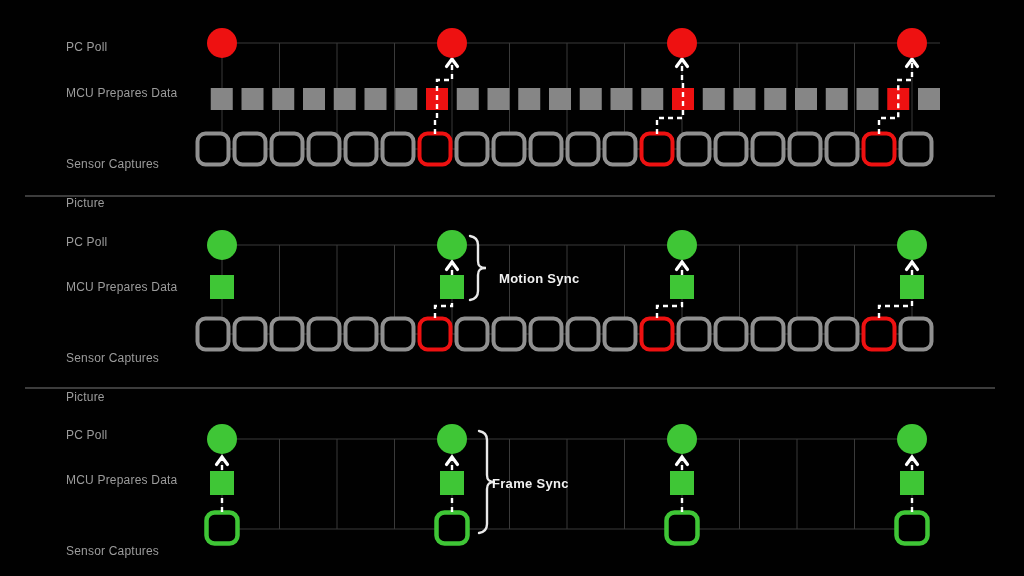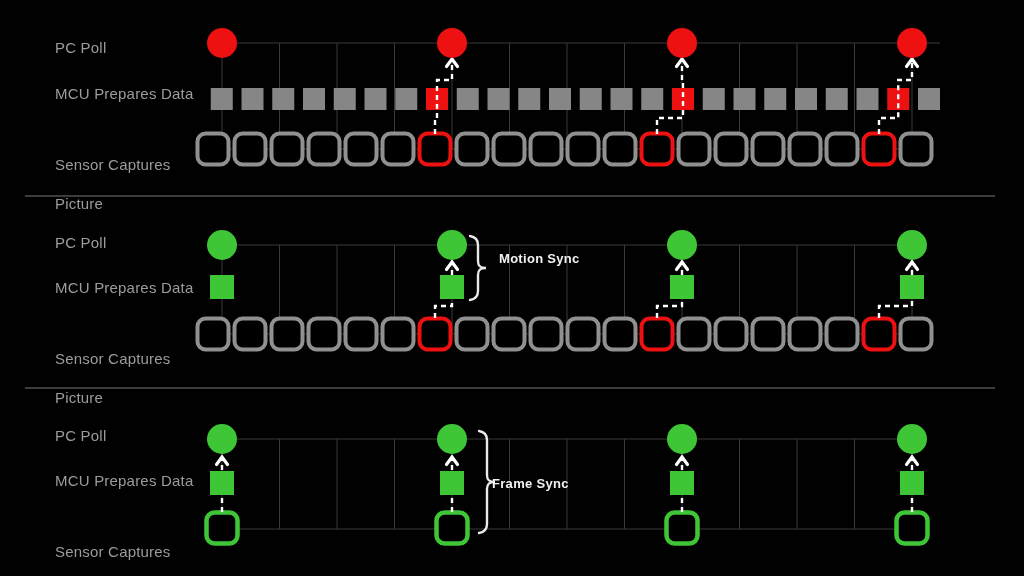--- a/index.html
+++ b/index.html
@@ -1,19 +1,19 @@
 <!DOCTYPE html>
 <html><head>
 <meta charset="utf-8">
 <style>
   html,body{margin:0;padding:0;background:#000;}
   .stage{position:relative;width:1024px;height:576px;background:#010101;overflow:hidden;
          font-family:"Liberation Sans", sans-serif;}
   .stage svg{position:absolute;left:0;top:0;}
-  .row-label{position:absolute;left:55px;color:#9c9c9c;font-size:15px;line-height:13px;
+  .row-label{position:absolute;left:66px;color:#9c9c9c;font-size:12px;line-height:13px;
              letter-spacing:.2px;white-space:pre;}
   .sync-label{position:absolute;color:#f1f1f1;font-size:13px;font-weight:bold;
               letter-spacing:.3px;white-space:nowrap;}
   .sep{position:absolute;left:25px;width:970px;height:2px;background:#3c3c3c;}
 </style>
 </head>
 <body>
 
 <div class="stage">
   <svg id="diagram" width="1024" height="576" viewBox="0 0 1024 576">
@@ -204,15 +204,15 @@
     <div>Picture</div>
   </div>
 
   <div class="row-label" style="top:429px">PC Poll</div>
   <div class="row-label" style="top:474px">MCU Prepares Data</div>
   <div class="row-label" style="top:519px">
     <div>Sensor Captures</div>
     
   </div>
 
-  <div class="sync-label" style="left:499px;top:251px">Motion Sync</div>
+  <div class="sync-label" style="left:499px;top:271px">Motion Sync</div>
   <div class="sync-label" style="left:492px;top:476px">Frame Sync</div>
 </div>
 
 </body></html>

